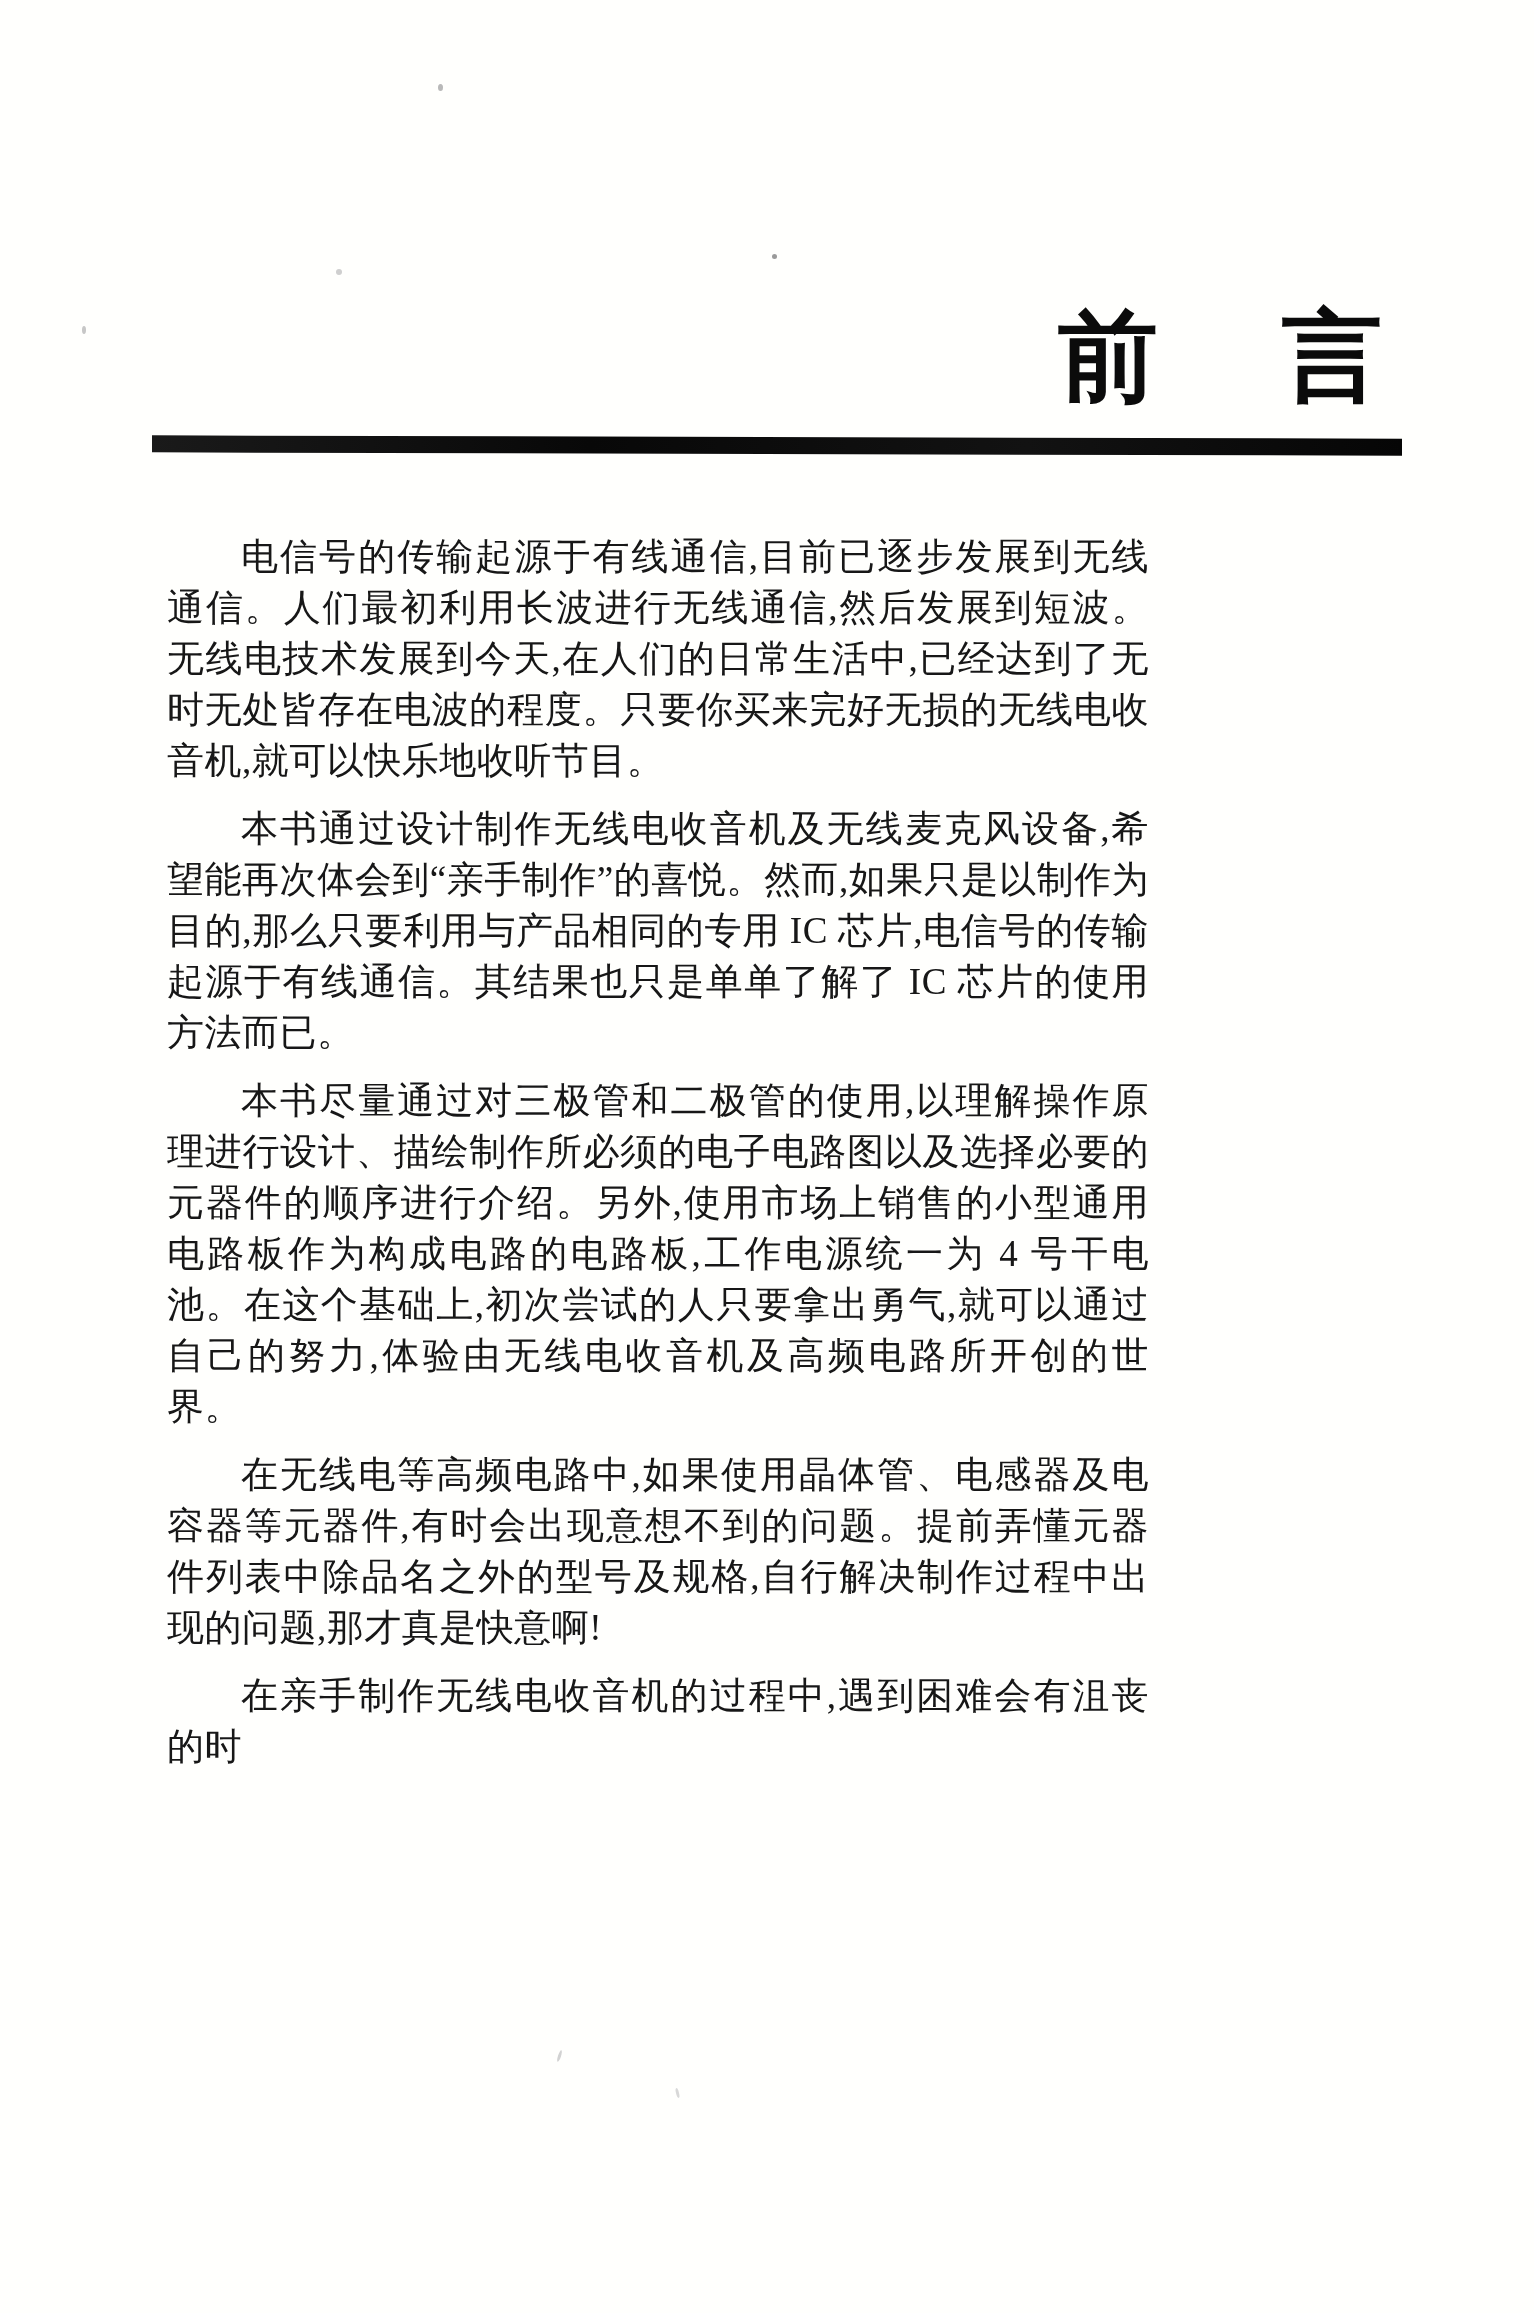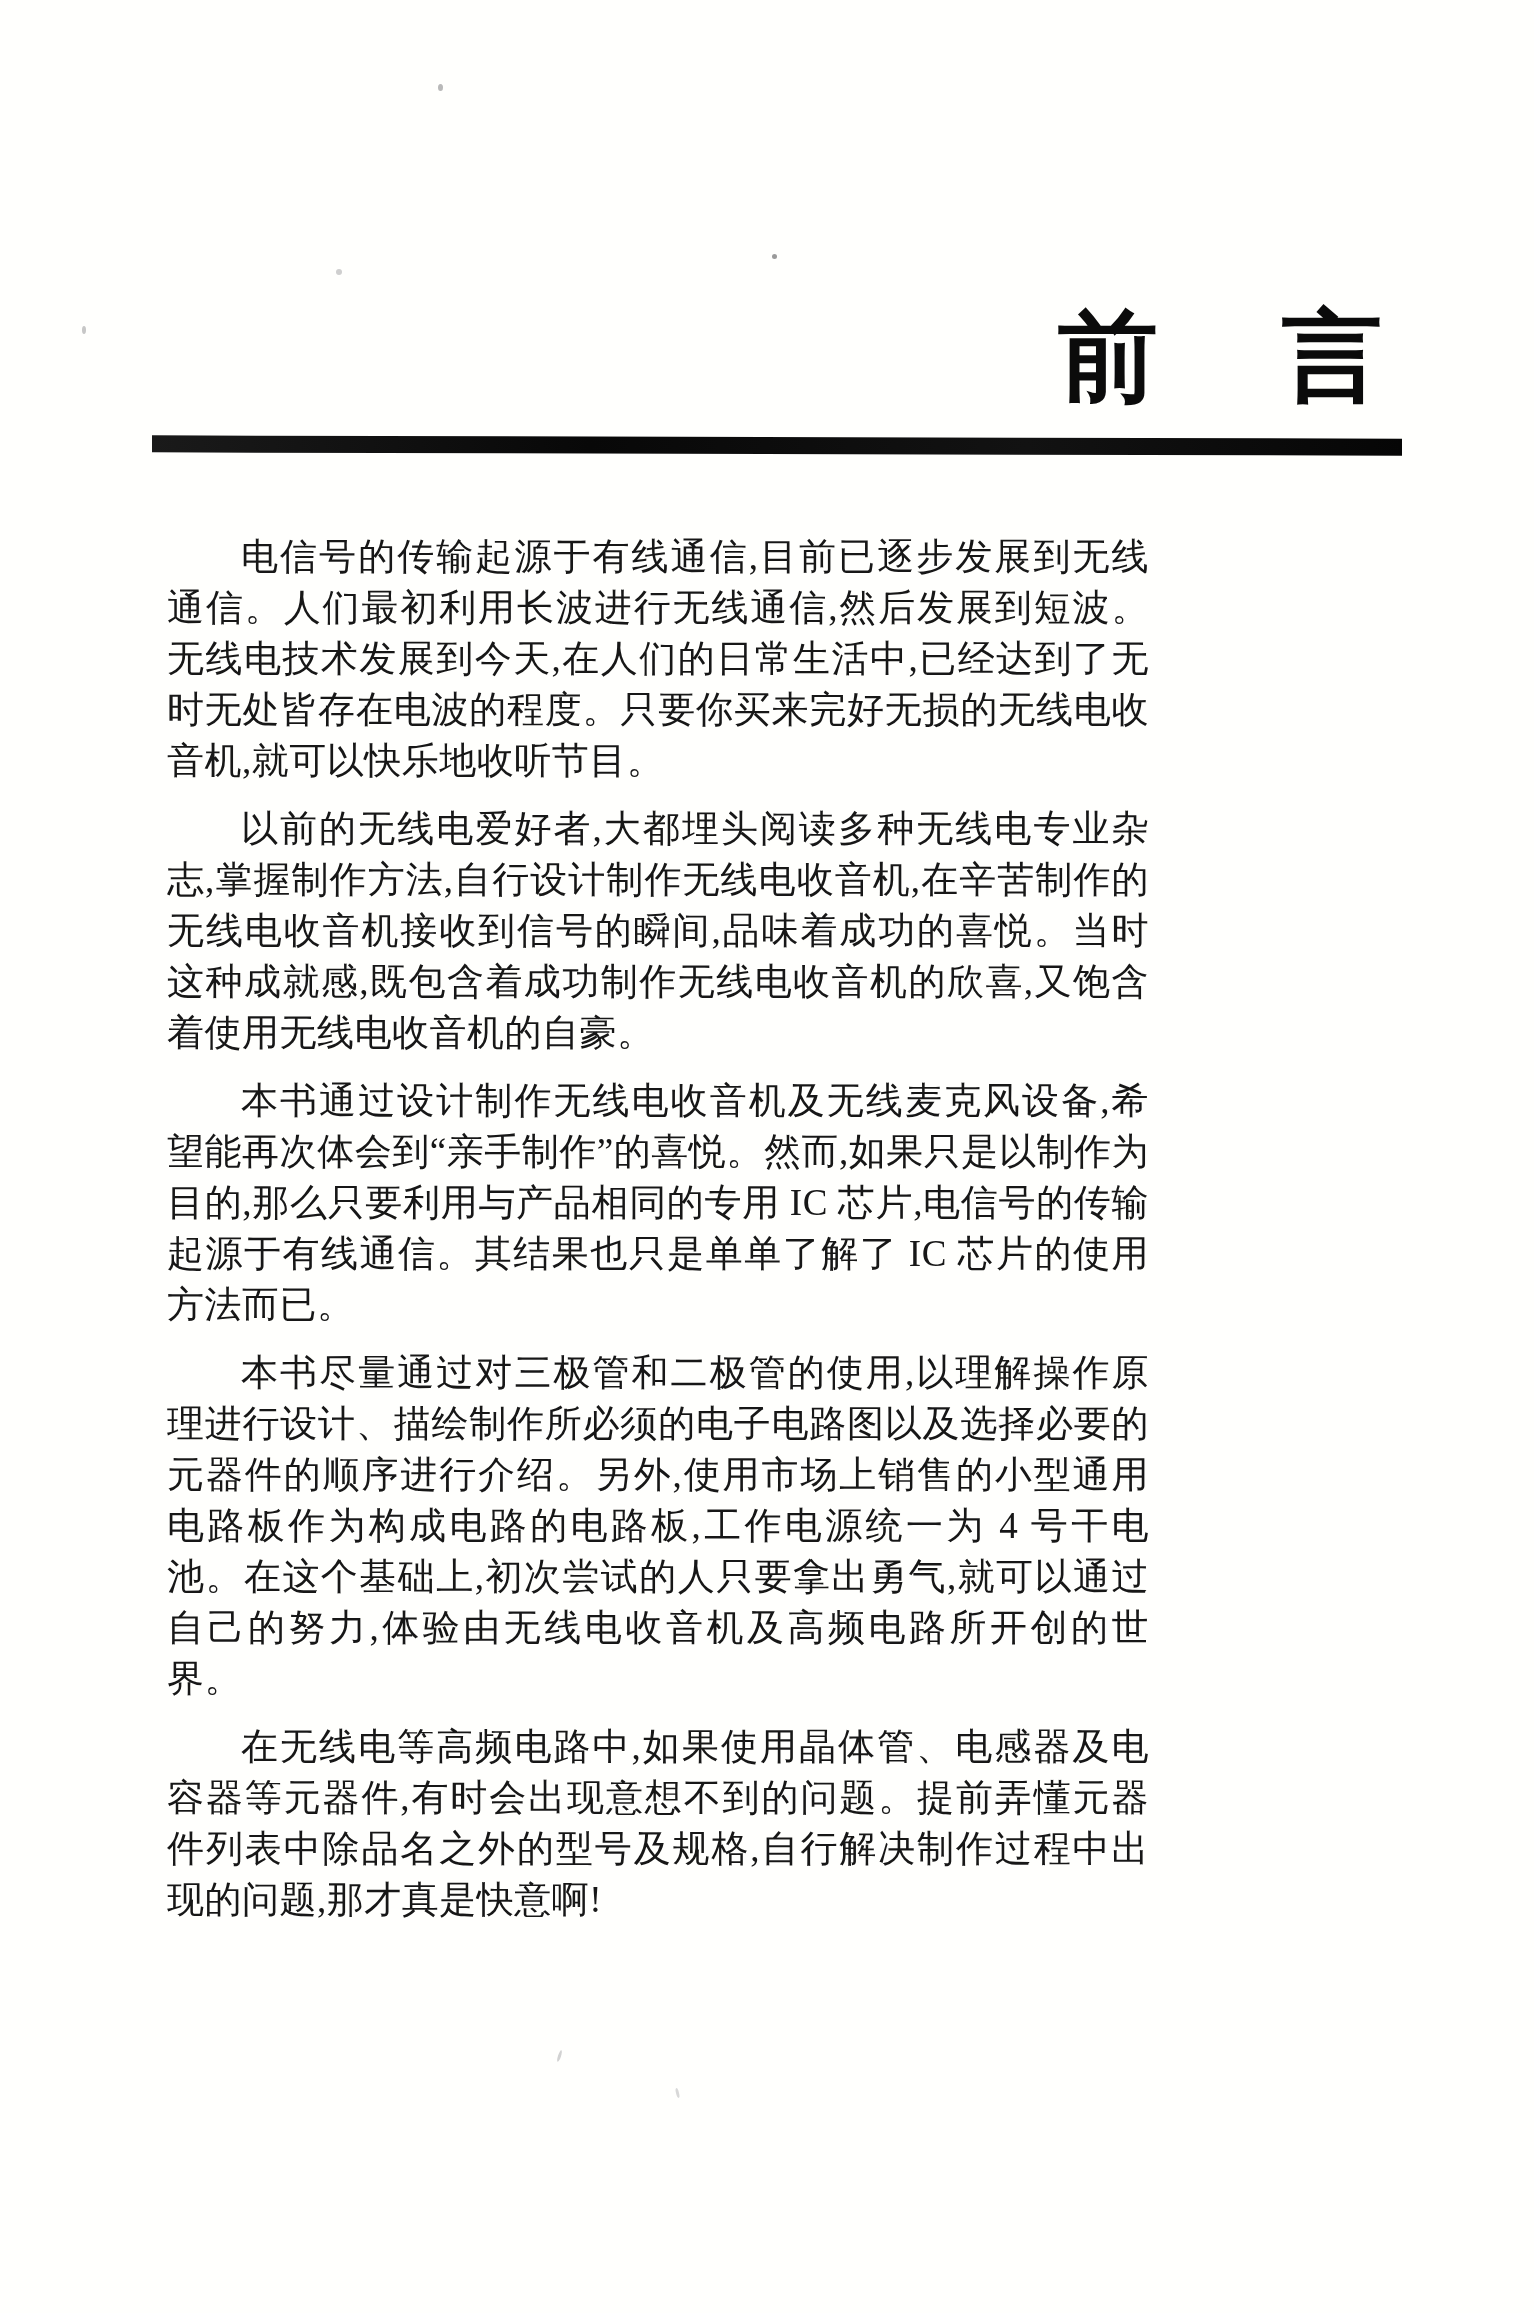--- a/index.html
+++ b/index.html
@@ -79,24 +79,24 @@
 
   <header class="title-row">
     <span>前</span>
     <span>言</span>
   </header>
 
   <div class="title-rule"></div>
 
   <main class="body-block">
     <p>电信号的传输起源于有线通信,目前已逐步发展到无线通信。人们最初利用长波进行无线通信,然后发展到短波。无线电技术发展到今天,在人们的日常生活中,已经达到了无时无处皆存在电波的程度。只要你买来完好无损的无线电收音机,就可以快乐地收听节目。</p>
-    <p>以前的无线电爱好者,大都埋头阅读多种无线电专业杂志,掌握制作方法,自行设计制作无线电收音机,在辛苦制作的无线电收音机接收到信号的瞬间,品味着成功的喜悦。当时这种成就感,既包含着成功制作无线电收音机的欣喜,又饱含着使用无线电收音机的自豪。</p>
     <p>本书通过设计制作无线电收音机及无线麦克风设备,希望能再次体会到“亲手制作”的喜悦。然而,如果只是以制作为目的,那么只要利用与产品相同的专用 IC 芯片,电信号的传输起源于有线通信。其结果也只是单单了解了 IC 芯片的使用方法而已。</p>
     <p>本书尽量通过对三极管和二极管的使用,以理解操作原理进行设计、描绘制作所必须的电子电路图以及选择必要的元器件的顺序进行介绍。另外,使用市场上销售的小型通用电路板作为构成电路的电路板,工作电源统一为 4 号干电池。在这个基础上,初次尝试的人只要拿出勇气,就可以通过自己的努力,体验由无线电收音机及高频电路所开创的世界。</p>
     <p>在无线电等高频电路中,如果使用晶体管、电感器及电容器等元器件,有时会出现意想不到的问题。提前弄懂元器件列表中除品名之外的型号及规格,自行解决制作过程中出现的问题,那才真是快意啊!</p>
+    <p>在亲手制作无线电收音机的过程中,遇到困难会有沮丧的时</p>
   </main>
 
   <span class="speck s1"></span>
   <span class="speck s2"></span>
   <span class="speck s3"></span>
   <span class="speck s4"></span>
   <span class="speck s5"></span>
   <span class="speck s6"></span>
 
 </div>

